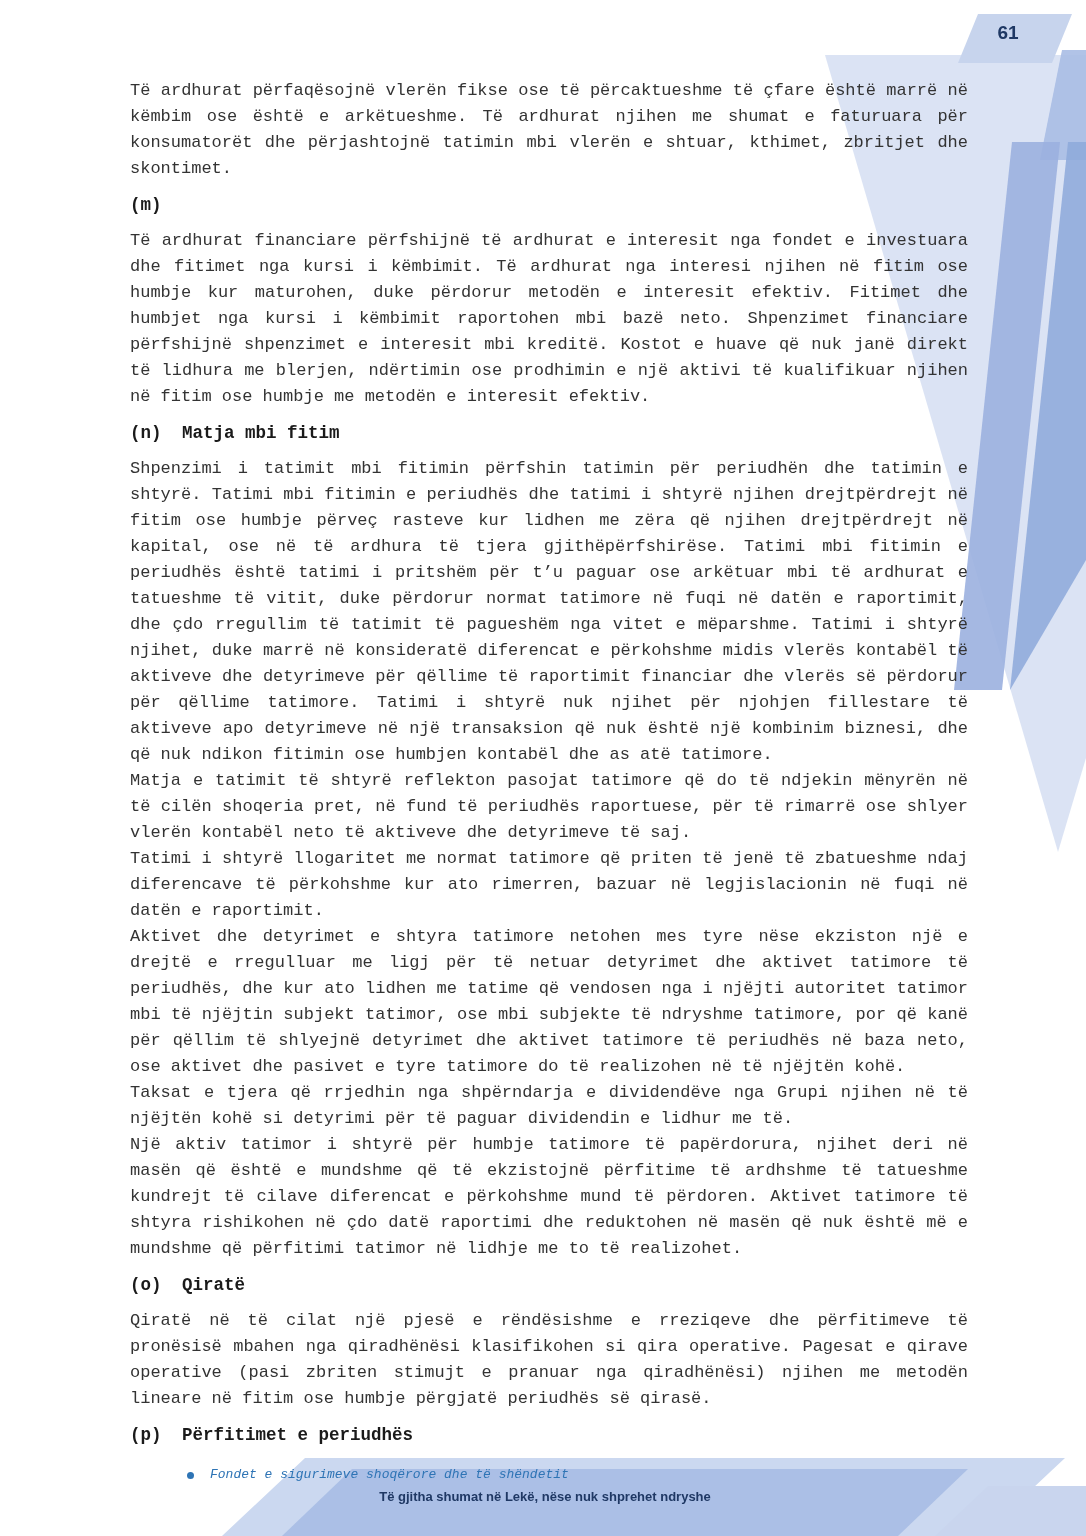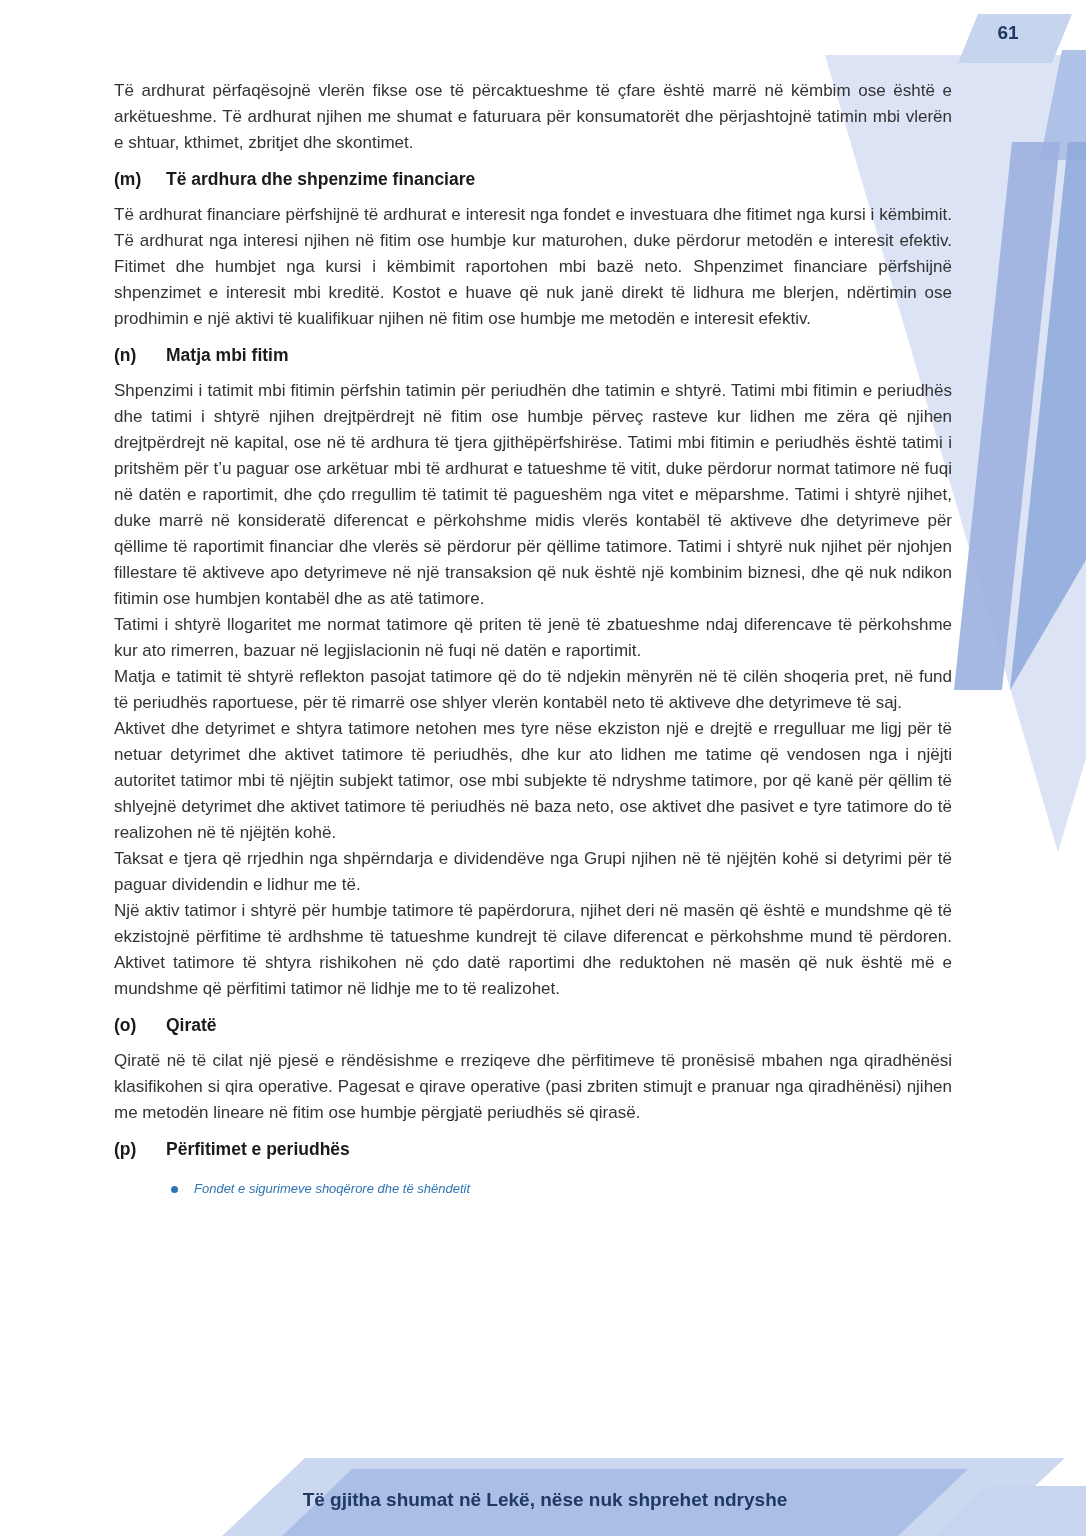--- a/index.html
+++ b/index.html
@@ -26,43 +26,43 @@
     clip-path:polygon(352px 1469px,968px 1469px,898px 1536px,282px 1536px);}
   .footer-right{background:#C9D5EE;
     clip-path:polygon(988px 1486px,1086px 1486px,1086px 1536px,935px 1536px);}
   
   .pagenum{
     position:absolute;left:958px;top:22px;width:100px;text-align:center;
     z-index:3;font-size:19px;font-weight:bold;color:#1F3864;
   }
   
   .content{
-    position:absolute;left:114px;top:78px;width:890px;z-index:2;
-    color:#333333;font-size:17px;line-height:26px;text-align:justify;
+    position:absolute;left:130px;top:78px;width:890px;z-index:2;
+    color:#333333;font-size:17px;line-height:26px;text-align:justify;font-family:Liberation Mono, monospace;
   }
   .content p{margin:0;}
   .body-block{margin-left:52px;width:838px;}
   .sec-head{
     display:flex;margin:10px 0 10px 0;font-weight:bold;color:#1a1a1a;
     font-size:17.5px;text-align:left;
   }
   .sec-label{width:52px;flex:0 0 52px;}
   .bullet-row{
     display:flex;align-items:center;margin:14px 0 0 57px;
     color:#2E74B5;font-style:italic;font-size:13px;text-align:left;
   }
   .bullet-dot{
     width:7px;height:7px;border-radius:50%;background:#2E74B5;
     margin-right:16px;flex:0 0 7px;
   }
   .after-bullet{margin-top:15px !important;}
   
   .footer-note{
     position:absolute;left:130px;top:1489px;width:830px;z-index:2;
-    text-align:center;font-size:19px;font-weight:bold;color:#1F3864;
+    text-align:center;font-size:13px;font-weight:bold;color:#1F3864;
   }
 </style>
 </head>
 <body>
 
 <div class="page">
 
   <div class="deco">
     <div class="shape band-main"></div>
     <div class="shape band-corner"></div>
@@ -75,31 +75,30 @@
   </div>
 
   <div class="pagenum">61</div>
 
   <div class="content">
 
     <p class="body-block">Të ardhurat përfaqësojnë vlerën fikse ose të përcaktueshme të çfare është marrë në këmbim ose është e arkëtueshme. Të ardhurat njihen me shumat e faturuara për konsumatorët dhe përjashtojnë tatimin mbi vlerën e shtuar, kthimet, zbritjet dhe skontimet.</p>
 
     <div class="sec-head">
       <span class="sec-label">(m)</span>
-      <span>Të ardhura dhe shpenzime financiare</span>
     </div>
     <p class="body-block">Të ardhurat financiare përfshijnë të ardhurat e interesit nga fondet e investuara dhe fitimet nga kursi i këmbimit. Të ardhurat nga interesi njihen në fitim ose humbje kur maturohen, duke përdorur metodën e interesit efektiv. Fitimet dhe humbjet nga kursi i këmbimit raportohen mbi bazë neto. Shpenzimet financiare përfshijnë shpenzimet e interesit mbi kreditë. Kostot e huave që nuk janë direkt të lidhura me blerjen, ndërtimin ose prodhimin e një aktivi të kualifikuar njihen në fitim ose humbje me metodën e interesit efektiv.</p>
 
     <div class="sec-head">
       <span class="sec-label">(n)</span>
       <span>Matja mbi fitim</span>
     </div>
     <p class="body-block">Shpenzimi i tatimit mbi fitimin përfshin tatimin për periudhën dhe tatimin e shtyrë. Tatimi mbi fitimin e periudhës dhe tatimi i shtyrë njihen drejtpërdrejt në fitim ose humbje përveç rasteve kur lidhen me zëra që njihen drejtpërdrejt në kapital, ose në të ardhura të tjera gjithëpërfshirëse. Tatimi mbi fitimin e periudhës është tatimi i pritshëm për t’u paguar ose arkëtuar mbi të ardhurat e tatueshme të vitit, duke përdorur normat tatimore në fuqi në datën e raportimit, dhe çdo rregullim të tatimit të pagueshëm nga vitet e mëparshme. Tatimi i shtyrë njihet, duke marrë në konsideratë diferencat e përkohshme midis vlerës kontabël të aktiveve dhe detyrimeve për qëllime të raportimit financiar dhe vlerës së përdorur për qëllime tatimore. Tatimi i shtyrë nuk njihet për njohjen fillestare të aktiveve apo detyrimeve në një transaksion që nuk është një kombinim biznesi, dhe që nuk ndikon fitimin ose humbjen kontabël dhe as atë tatimore.</p>
+    <p class="body-block">Matja e tatimit të shtyrë reflekton pasojat tatimore që do të ndjekin mënyrën në të cilën shoqeria pret, në fund të periudhës raportuese, për të rimarrë ose shlyer vlerën kontabël neto të aktiveve dhe detyrimeve të saj.</p>
     <p class="body-block">Tatimi i shtyrë llogaritet me normat tatimore që priten të jenë të zbatueshme ndaj diferencave të përkohshme kur ato rimerren, bazuar në legjislacionin në fuqi në datën e raportimit.</p>
-    <p class="body-block">Matja e tatimit të shtyrë reflekton pasojat tatimore që do të ndjekin mënyrën në të cilën shoqeria pret, në fund të periudhës raportuese, për të rimarrë ose shlyer vlerën kontabël neto të aktiveve dhe detyrimeve të saj.</p>
     <p class="body-block">Aktivet dhe detyrimet e shtyra tatimore netohen mes tyre nëse ekziston një e drejtë e rregulluar me ligj për të netuar detyrimet dhe aktivet tatimore të periudhës, dhe kur ato lidhen me tatime që vendosen nga i njëjti autoritet tatimor mbi të njëjtin subjekt tatimor, ose mbi subjekte të ndryshme tatimore, por që kanë për qëllim të shlyejnë detyrimet dhe aktivet tatimore të periudhës në baza neto, ose aktivet dhe pasivet e tyre tatimore do të realizohen në të njëjtën kohë.</p>
     <p class="body-block">Taksat e tjera që rrjedhin nga shpërndarja e dividendëve nga Grupi njihen në të njëjtën kohë si detyrimi për të paguar dividendin e lidhur me të.</p>
     <p class="body-block">Një aktiv tatimor i shtyrë për humbje tatimore të papërdorura, njihet deri në masën që është e mundshme që të ekzistojnë përfitime të ardhshme të tatueshme kundrejt të cilave diferencat e përkohshme mund të përdoren. Aktivet tatimore të shtyra rishikohen në çdo datë raportimi dhe reduktohen në masën që nuk është më e mundshme që përfitimi tatimor në lidhje me to të realizohet.</p>
 
     <div class="sec-head">
       <span class="sec-label">(o)</span>
       <span>Qiratë</span>
     </div>
     <p class="body-block">Qiratë në të cilat një pjesë e rëndësishme e rreziqeve dhe përfitimeve të pronësisë mbahen nga qiradhënësi klasifikohen si qira operative. Pagesat e qirave operative (pasi zbriten stimujt e pranuar nga qiradhënësi) njihen me metodën lineare në fitim ose humbje përgjatë periudhës së qirasë.</p>
 

